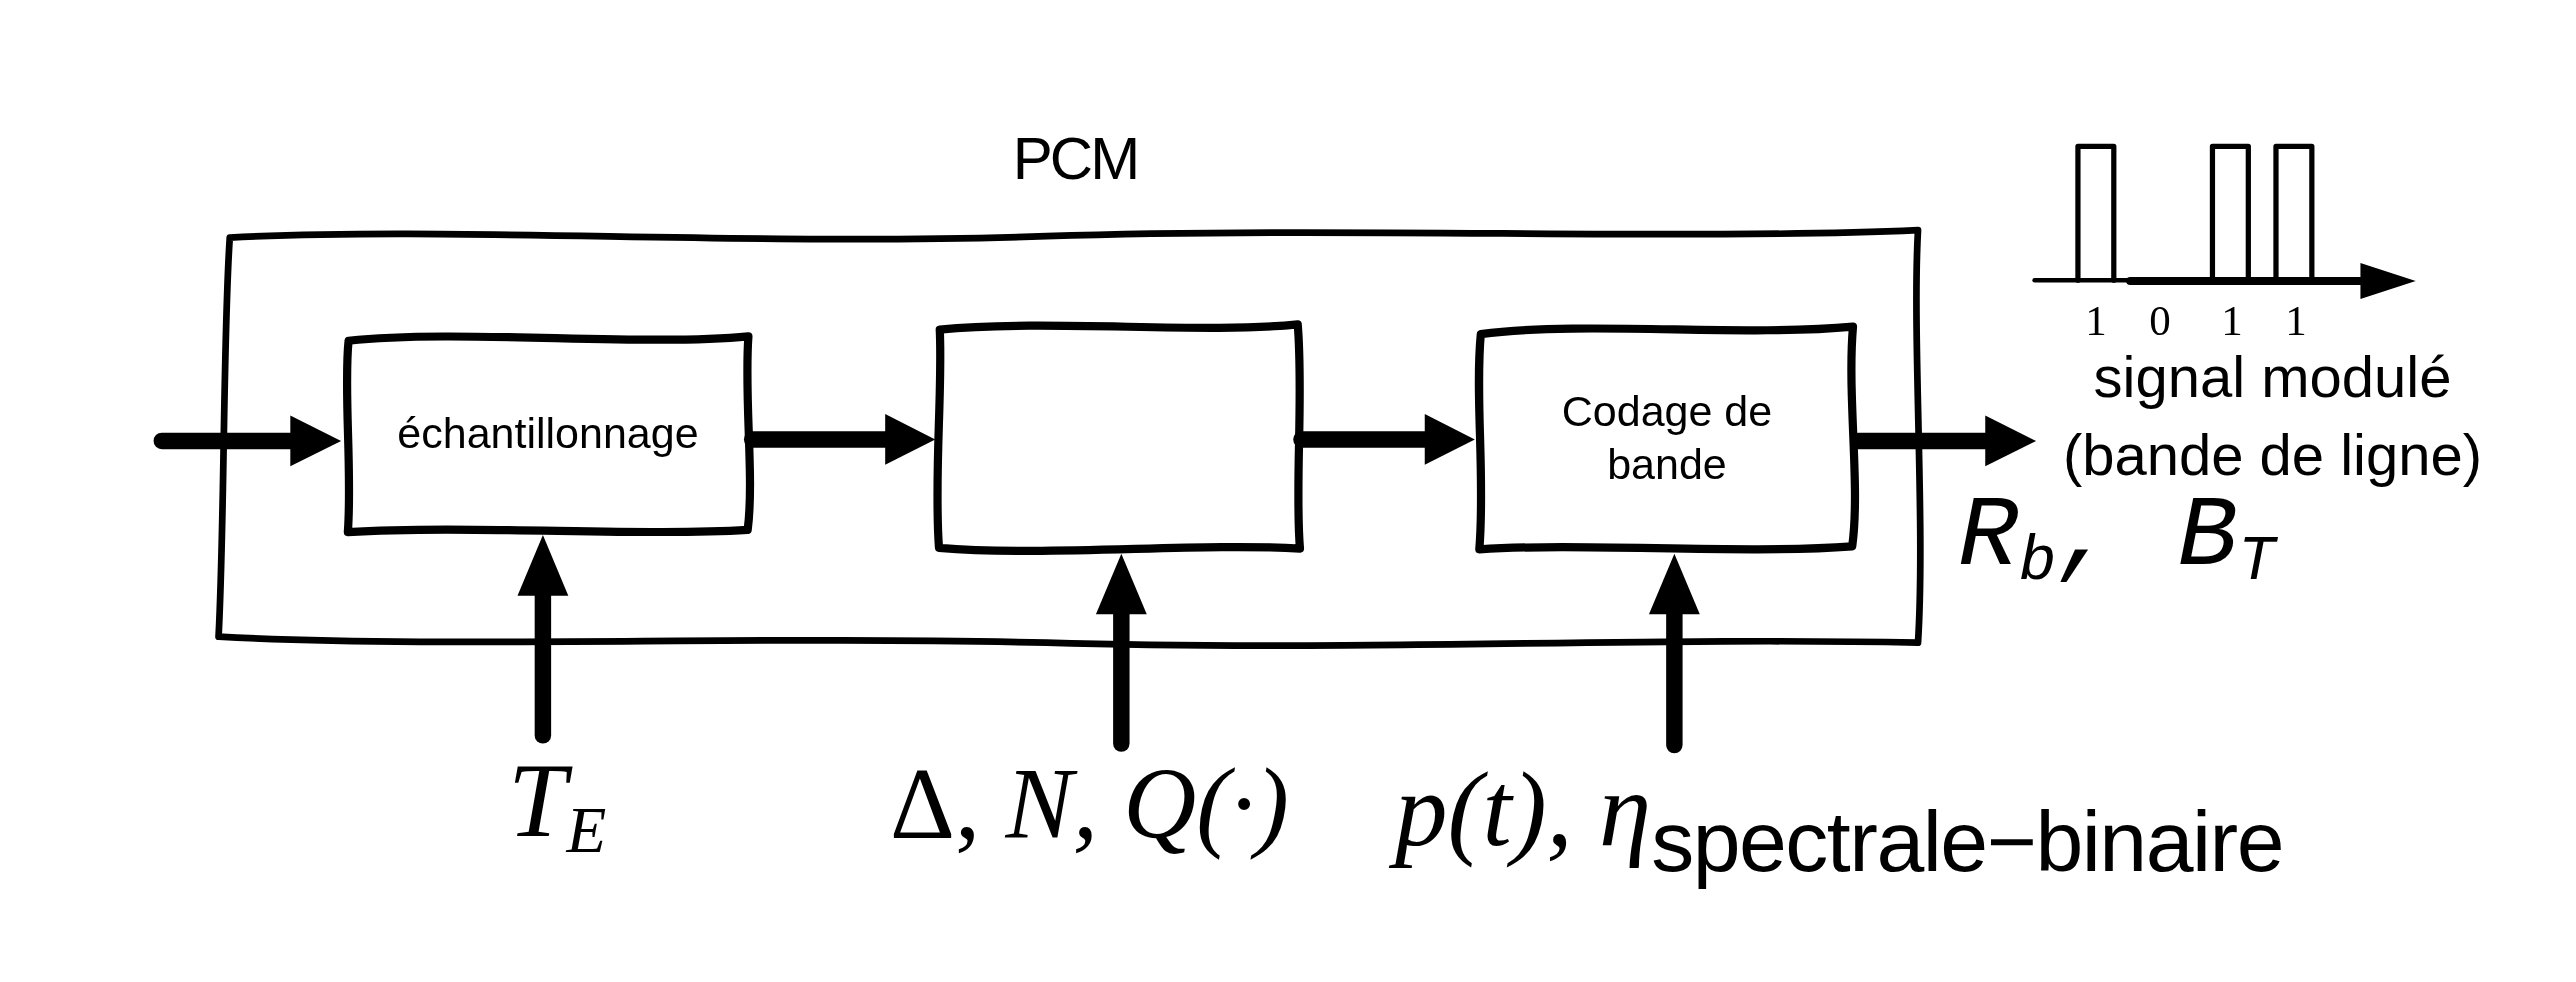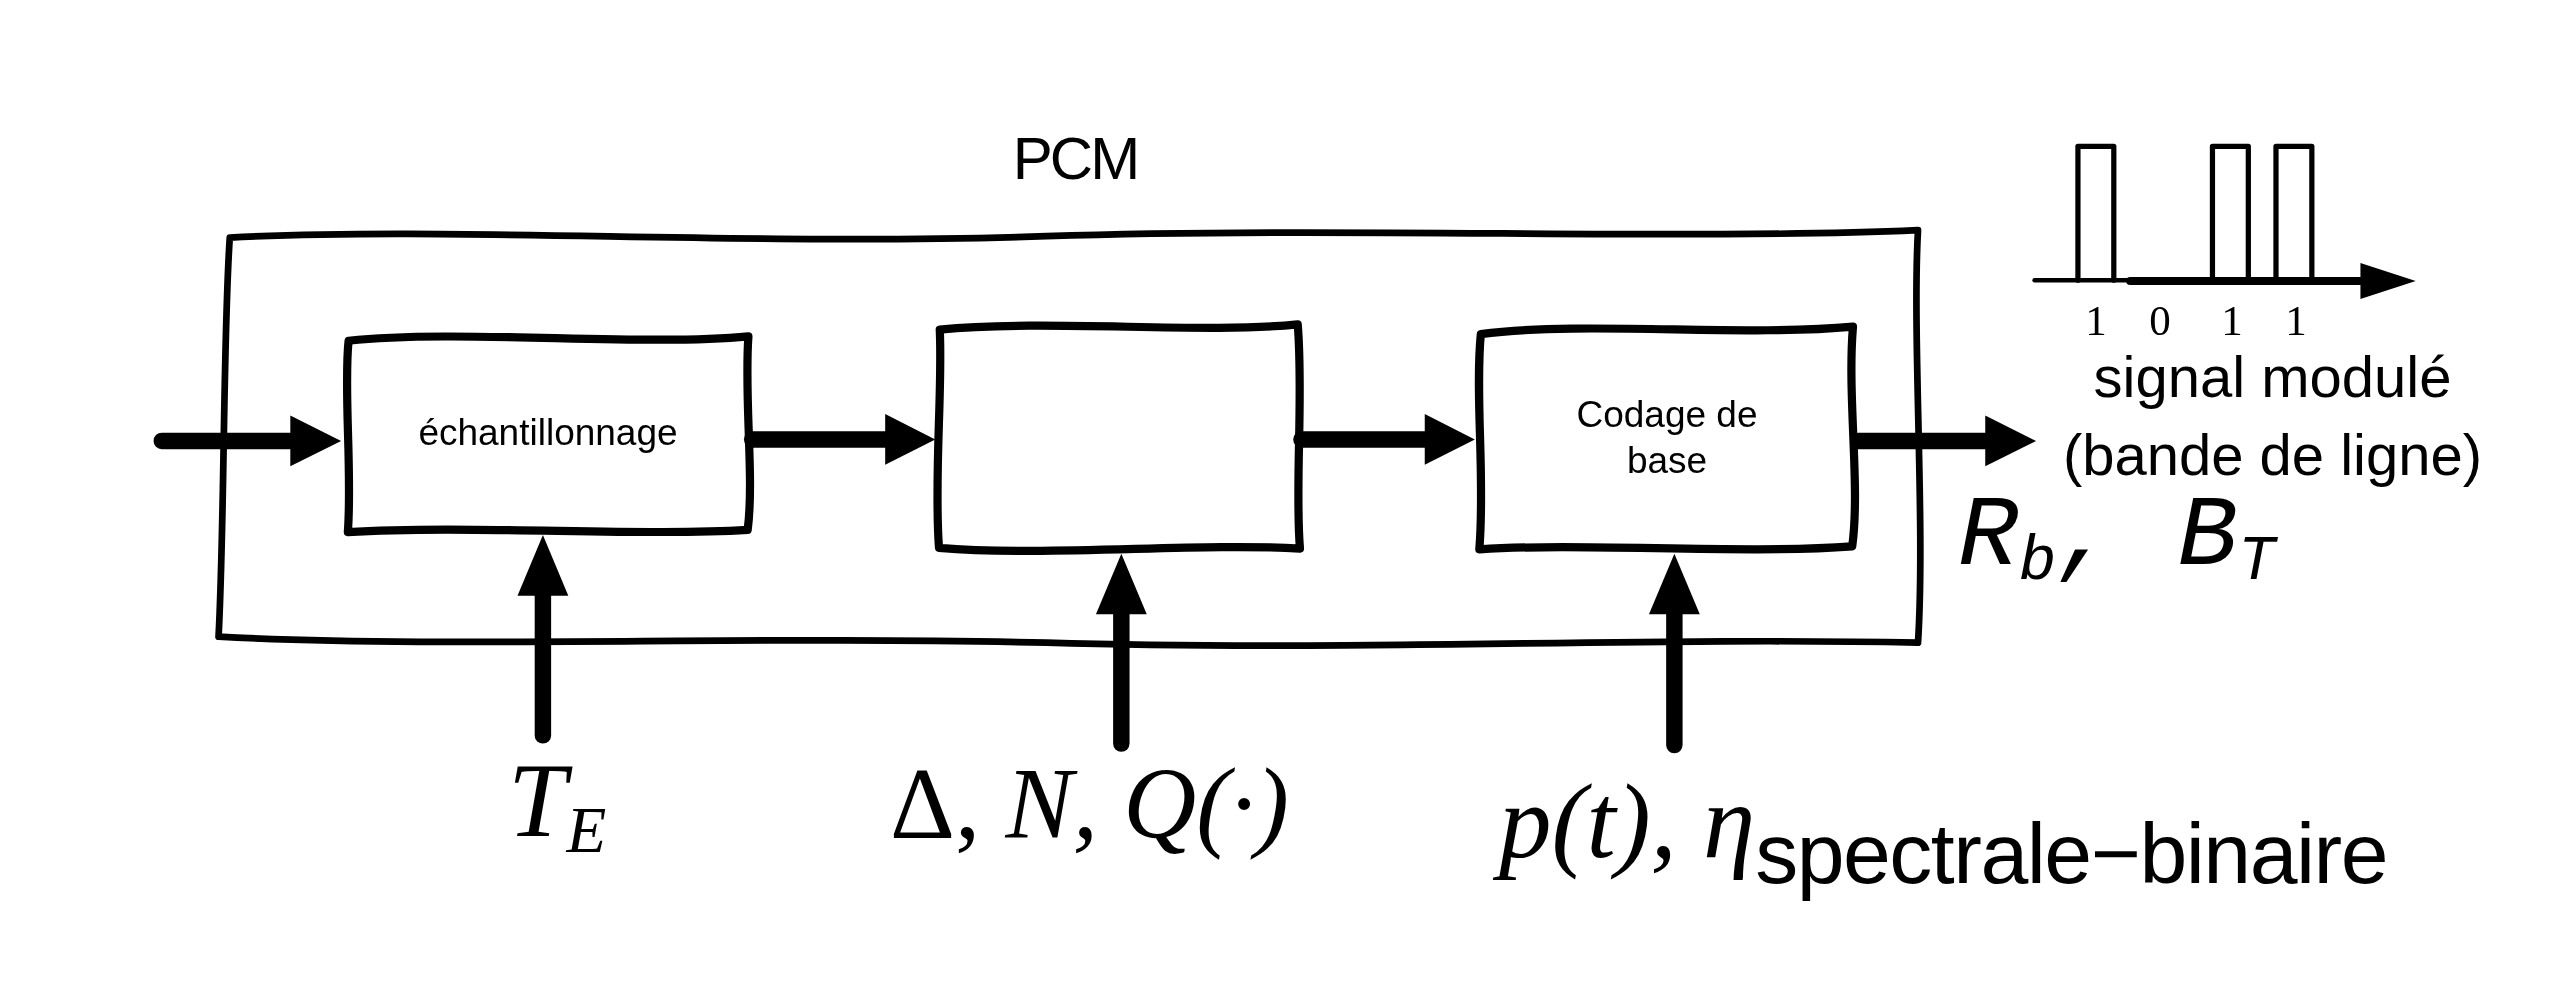--- a/index.html
+++ b/index.html
@@ -12,21 +12,21 @@
     overflow:hidden;
   }
   .stage svg{position:absolute;left:0;top:0;}
   .abs{position:absolute;line-height:1;white-space:nowrap;}
   .title{
     font-size:60px;letter-spacing:-3px;
     width:224px;text-align:center;
   }
   .block-label{
     position:absolute;display:flex;align-items:center;justify-content:center;
-    text-align:center;font-size:37px;line-height:1.22;color:#000;
+    text-align:center;font-size:43px;line-height:1.22;color:#000;
   }
   .block-label .inner{white-space:normal;}
   .out-label{
     text-align:center;font-size:58px;line-height:78px;
   }
   .math{
     font-family:"Liberation Serif","DejaVu Serif",serif;
     font-style:italic;font-size:105px;
   }
   .math .sub{
@@ -116,21 +116,21 @@
       </g>
     </g>
   </svg>
 
   <div class="abs title" style="left:963px;top:129px;">PCM</div>
 
   <div class="block-label" style="left:348px;top:336px;width:400px;height:194px;">
     <span class="inner">échantillonnage</span>
   </div>
   <div class="block-label" style="left:1481px;top:327px;width:372px;height:221px;">
-    <span class="inner" style="width:247px;">Codage de base</span>
+    <span class="inner" style="width:247px;">Codage de bande</span>
   </div>
 
   <div class="abs bits" style="left:0;top:299px;">
     <span class="bit" style="left:2096px;">1</span>
     <span class="bit" style="left:2160px;">0</span>
     <span class="bit" style="left:2232px;">1</span>
     <span class="bit" style="left:2296px;">1</span>
   </div>
 
   <div class="abs out-label" style="left:2026px;top:338px;width:493px;">
@@ -143,18 +143,18 @@
   </div>
 
   <div class="abs math" style="left:508px;top:748px;font-style:italic;">
     <span>T</span><span class="sub">E</span>
   </div>
 
   <div class="abs math" style="left:890px;top:754px;font-size:101px;">
     <span class="upright">Δ,</span><span> N, Q(·)</span>
   </div>
 
-  <div class="abs math" style="left:1499px;top:757px;margin-top:12px;">
+  <div class="abs math" style="left:1395px;top:757px;">
     <span>p(t), η</span><span class="bigsub">spectrale−binaire</span>
   </div>
 
 </div>
 
 
 </body></html>

